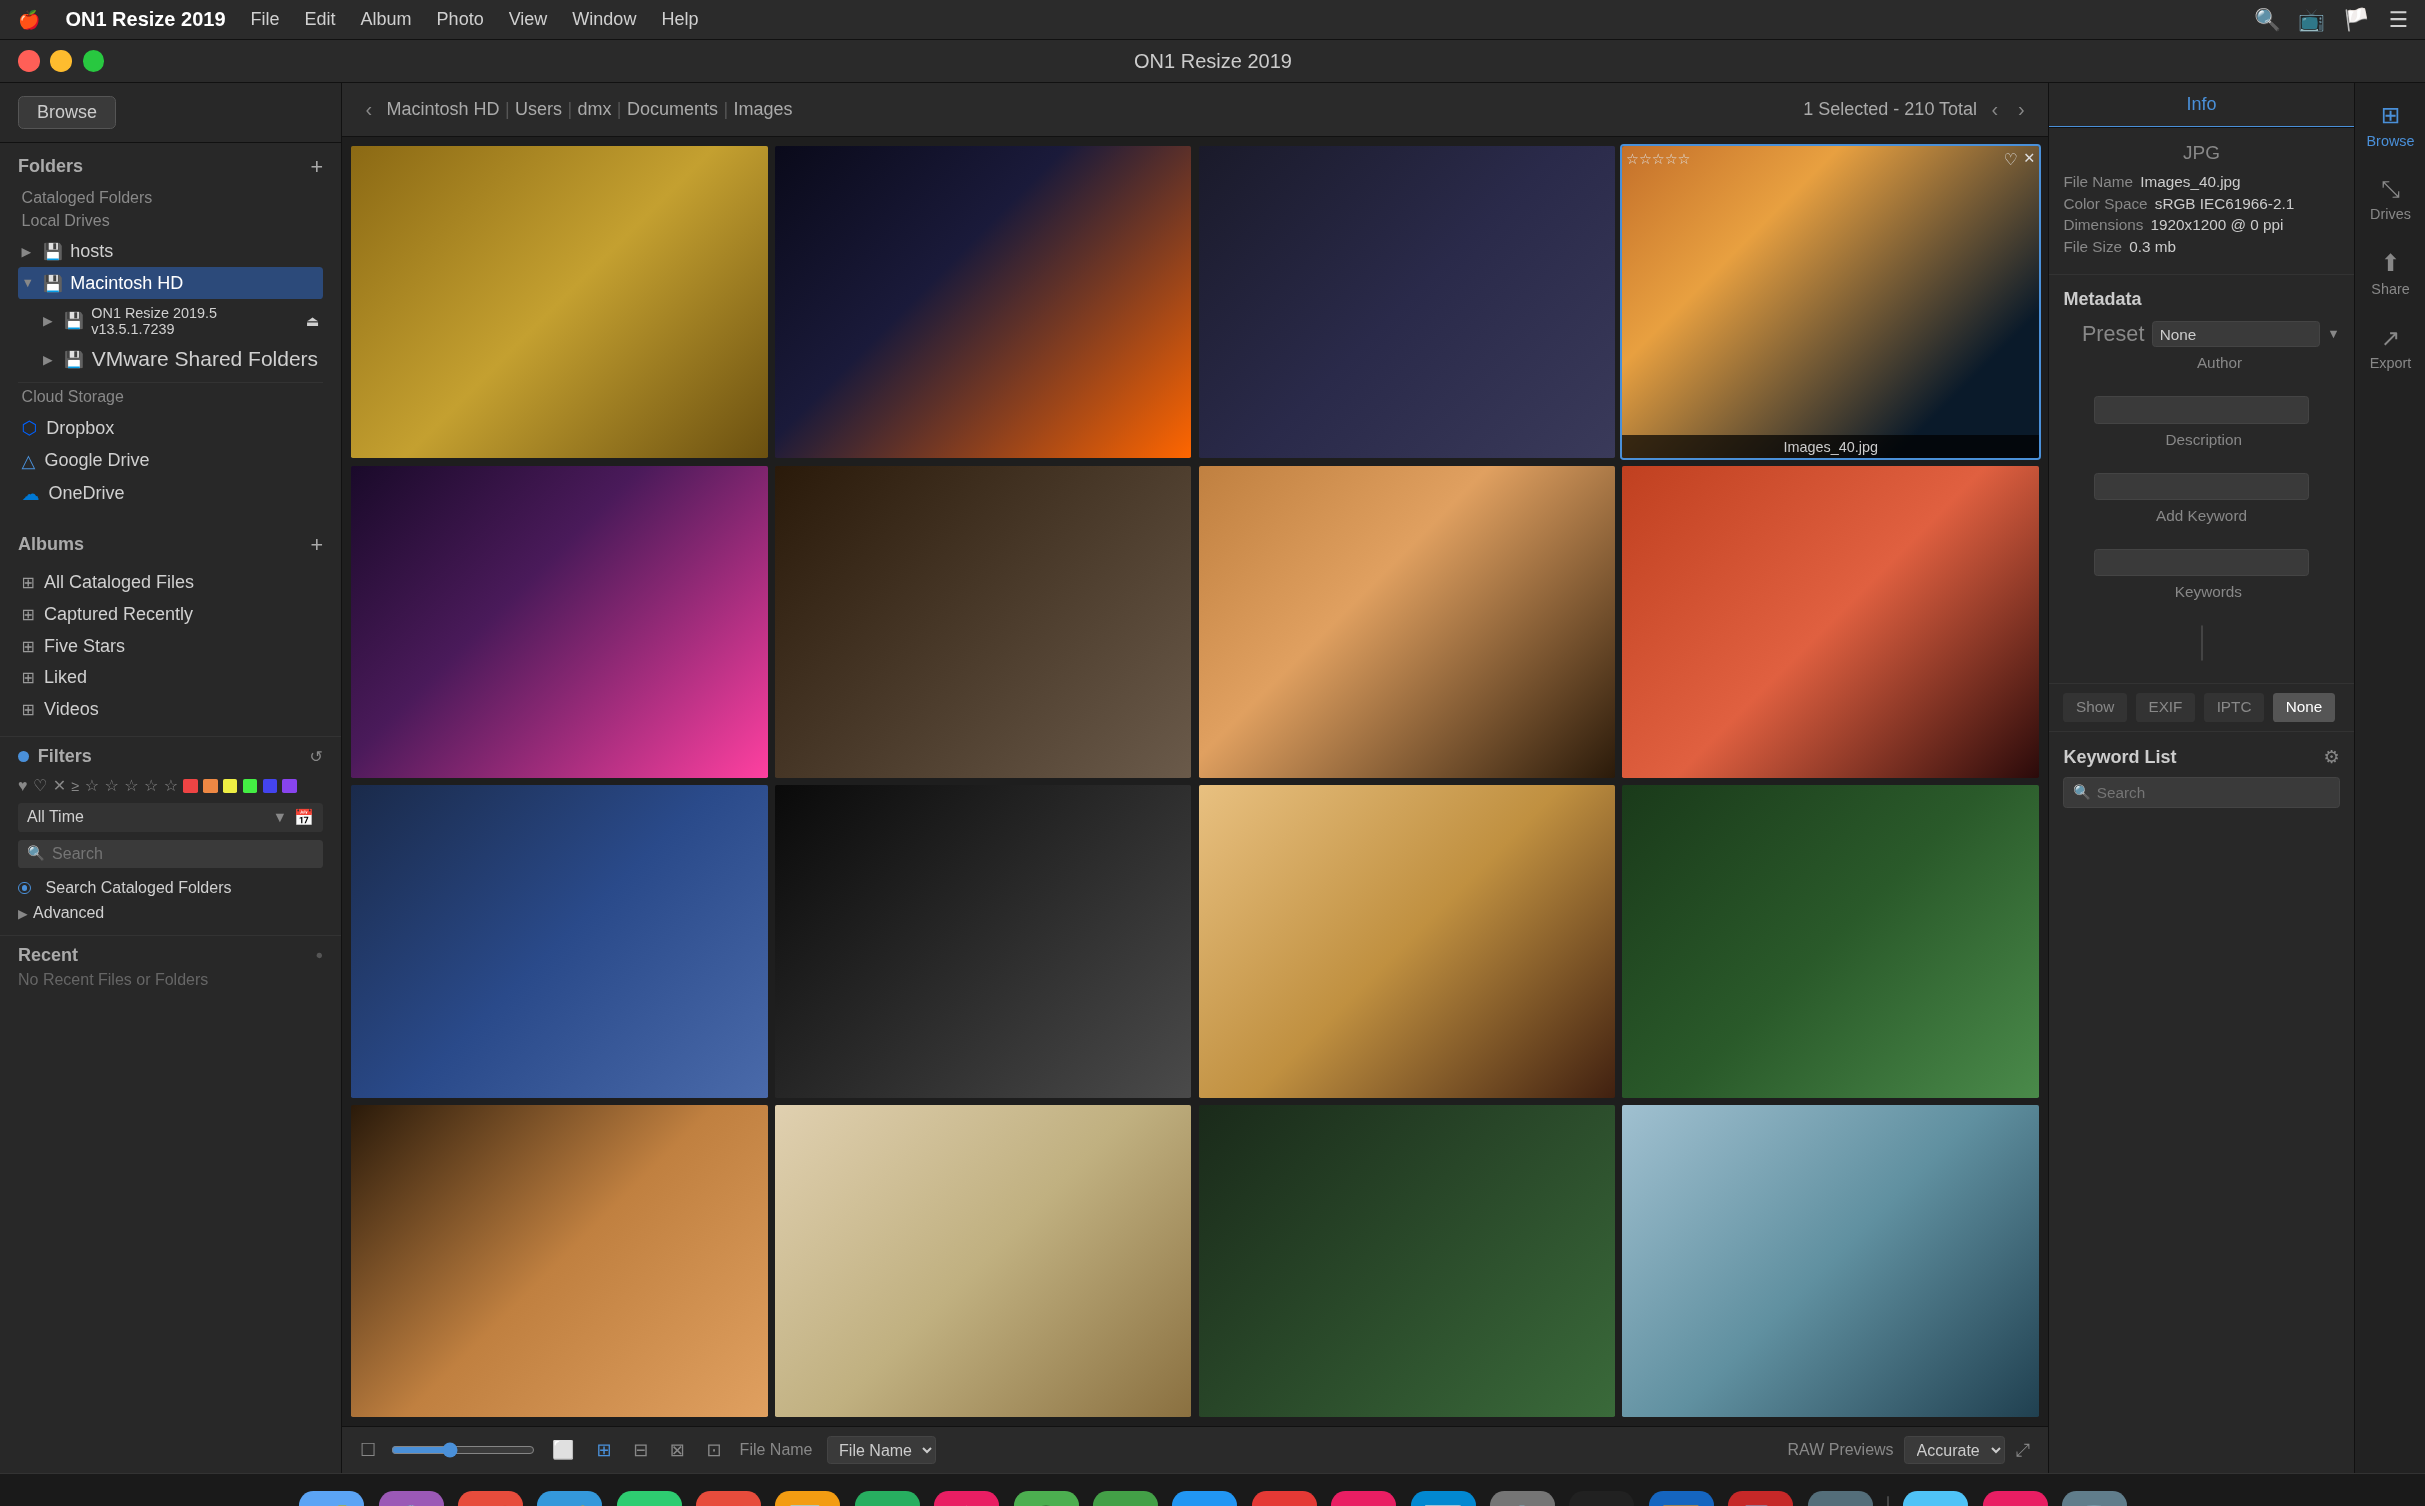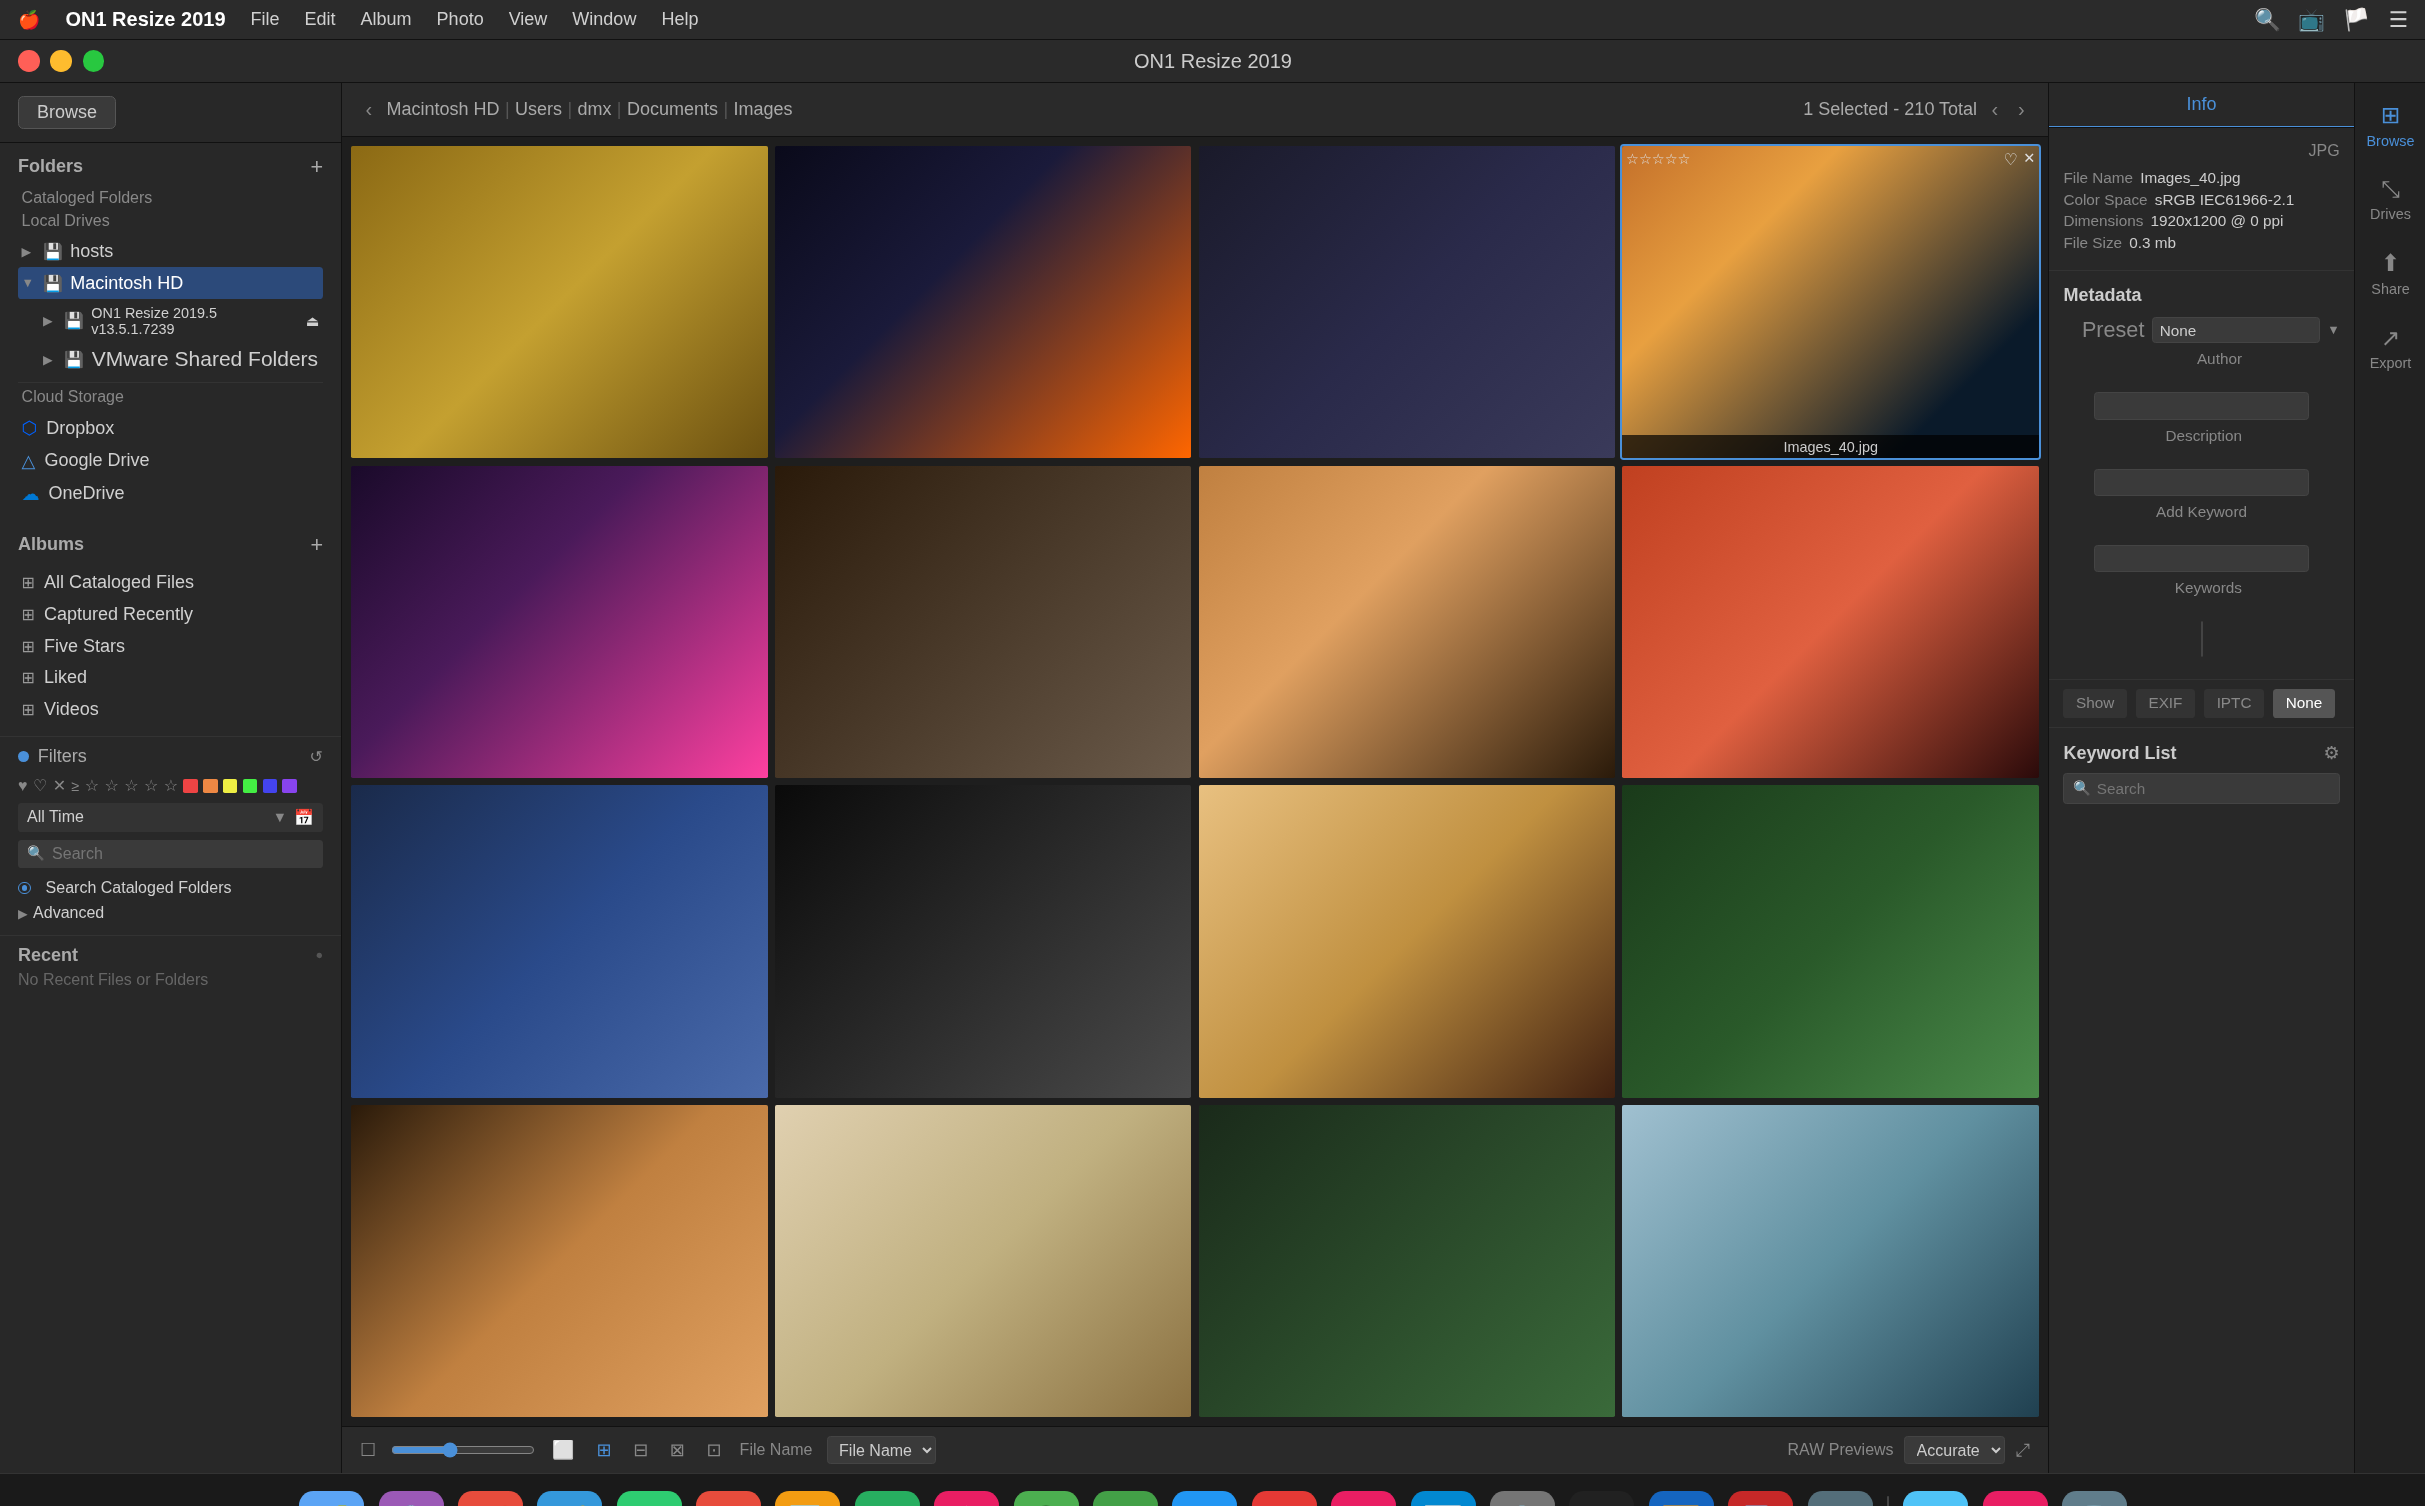--- a/index.html
+++ b/index.html
@@ -131,21 +131,21 @@
       padding: 9px 18px;
       border-top: 0.9px solid #333;
     }
     .filters-header {
       display: flex;
       align-items: center;
       gap: 9px;
       margin-bottom: 9px;
     }
     .filters-dot { width: 10.8px; height: 10.8px; border-radius: 50%; background: #4a90d9; }
-    .filters-title { font-size: 18px; font-weight: 400; color: #aaa; flex: 1; }
+    .filters-title { font-size: 18px; font-weight: 700; color: #aaa; flex: 1; }
     .filters-controls { display: flex; gap: 7.2px; align-items: center; }
 
     .filter-icons-row { display: flex; gap: 5.4px; align-items: center; margin-bottom: 7.2px; }
     .filter-icon { font-size: 16px; color: #888; cursor: pointer; }
     .filter-star { font-size: 16px; color: #888; }
     .filter-color { width: 14.4px; height: 14.4px; border-radius: 1.8px; cursor: pointer; }
 
     .date-filter {
       display: flex;
       align-items: center;
@@ -281,23 +281,23 @@
       text-align: center;
       padding: 10.8px 0;
       font-size: 18px;
       cursor: pointer;
       color: #888;
     }
     .right-panel-tab.active { color: #4a90d9; border-bottom: 1.8px solid #4a90d9; }
 
     .info-panel { padding: 14.4px; font-size: 16px; }
     .info-filetype {
-      text-align: right;
+      text-align: center;
       color: #888;
-      font-size: 16px;
+      font-size: 19px;
       margin-bottom: 9px;
     }
     .info-row { display: flex; gap: 7.2px; margin-bottom: 3.6px; font-size: 15.3px; }
     .info-label { color: #888; white-space: nowrap; }
     .info-value { color: #ccc; }
 
     .metadata-section { padding: 14.4px; border-top: 0.9px solid #333; }
     .metadata-title { font-size: 18px; font-weight: 600; color: #ccc; margin-bottom: 10.8px; }
     .metadata-row { display: flex; align-items: center; gap: 24px; margin-bottom: 7.2px; font-size: 15.3px; flex-direction: column; }
     .metadata-label { color: #888; min-width: 81px; text-align: right; }

